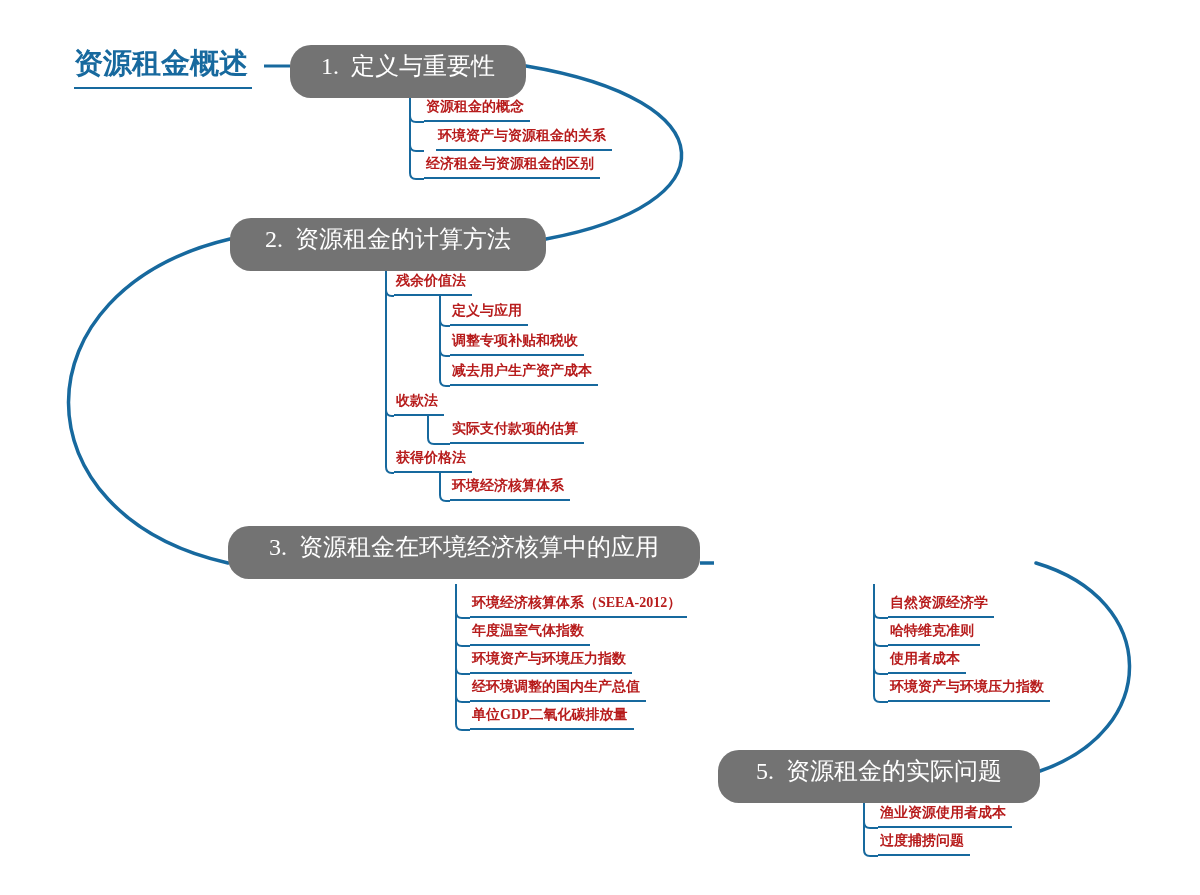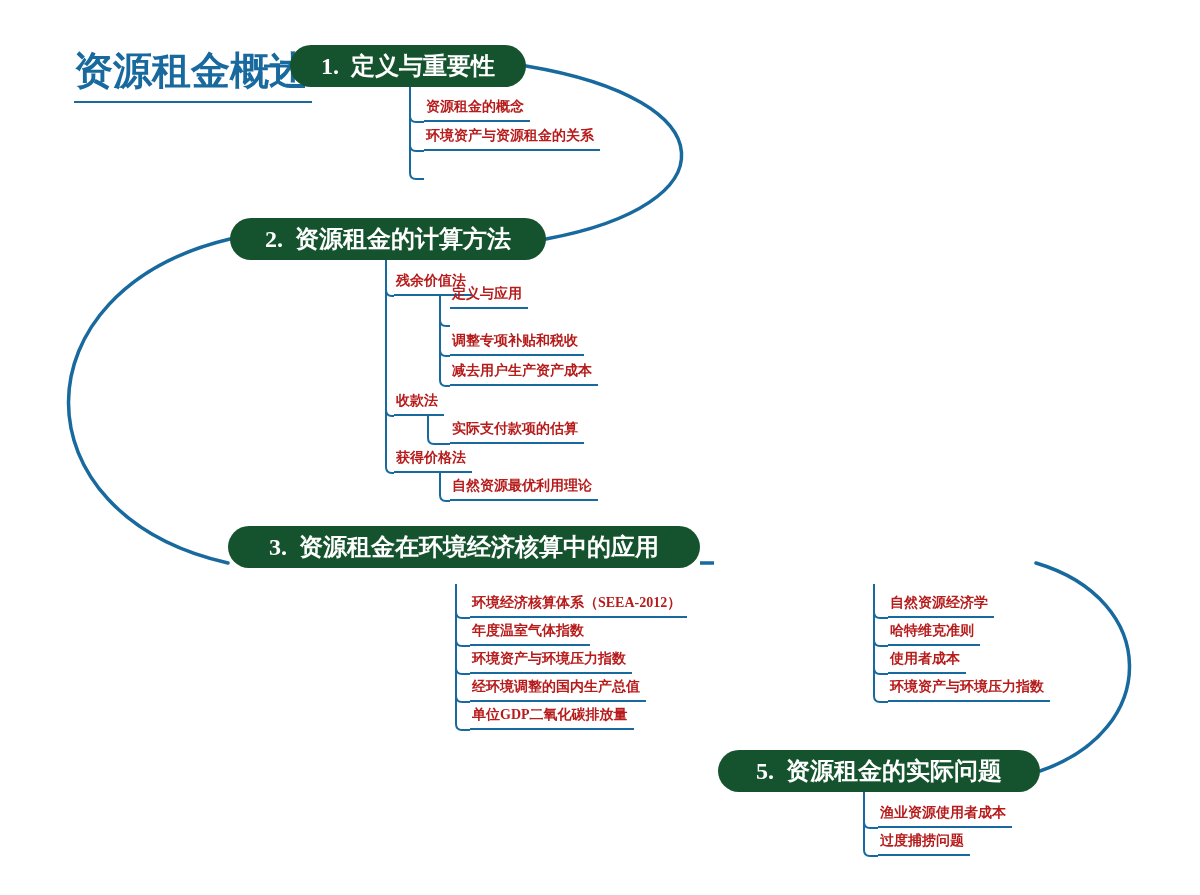--- a/index.html
+++ b/index.html
@@ -19,33 +19,33 @@
     position: absolute;
     left: 0;
     top: 0;
     pointer-events: none;
   }
   .root-topic {
     position: absolute;
     left: 74px;
     top: 44px;
     color: #17699e;
-    font-size: 39px;
+    font-size: 29px;
     font-weight: 600;
     border-bottom: 2px solid #17699e;
     padding: 0 4px 3px 0;
     white-space: pre;
   }
   .pill {
     position: absolute;
-    height: 42px;
+    height: 53px;
     border-radius: 21px;
-    background: #14532d;
+    background: #737373;
     color: #ffffff;
-    font-weight: bold;
+    font-weight: normal;
     font-size: 24px;
     line-height: 42px;
     text-align: center;
     white-space: pre;
     box-sizing: border-box;
   }
   .topic {
     position: absolute;
     color: #b71c1c;
     font-weight: bold;
@@ -88,30 +88,31 @@
   </svg>
 
   <div class="root-topic">资源租金概述</div>
 
   <div class="pill" style="left:290px;top:45px;width:236px">1.  定义与重要性</div>
   <div class="pill" style="left:230px;top:218px;width:316px">2.  资源租金的计算方法</div>
   <div class="pill" style="left:228px;top:526px;width:472px">3.  资源租金在环境经济核算中的应用</div>
   <div class="pill" style="left:718px;top:750px;width:322px">5.  资源租金的实际问题</div>
 
   <div class="topic" style="left:424px;top:98px">资源租金的概念</div>
-  <div class="topic" style="left:424px;top:127px">环境资产与资源租金的关系</div>
+  <div class="topic" style="left:436px;top:127px">环境资产与资源租金的关系</div>
+  <div class="topic" style="left:424px;top:155px">经济租金与资源租金的区别</div>
 
   <div class="topic" style="left:394px;top:272px">残余价值法</div>
-  <div class="topic" style="left:450px;top:285px">定义与应用</div>
+  <div class="topic" style="left:450px;top:302px">定义与应用</div>
   <div class="topic" style="left:450px;top:332px">调整专项补贴和税收</div>
   <div class="topic" style="left:450px;top:362px">减去用户生产资产成本</div>
   <div class="topic" style="left:394px;top:392px">收款法</div>
   <div class="topic" style="left:450px;top:420px">实际支付款项的估算</div>
   <div class="topic" style="left:394px;top:449px">获得价格法</div>
-  <div class="topic" style="left:450px;top:477px">自然资源最优利用理论</div>
+  <div class="topic" style="left:450px;top:477px">环境经济核算体系</div>
 
   <div class="topic" style="left:470px;top:594px">环境经济核算体系（SEEA-2012）</div>
   <div class="topic" style="left:470px;top:622px">年度温室气体指数</div>
   <div class="topic" style="left:470px;top:650px">环境资产与环境压力指数</div>
   <div class="topic" style="left:470px;top:678px">经环境调整的国内生产总值</div>
   <div class="topic" style="left:470px;top:706px">单位GDP二氧化碳排放量</div>
 
   <div class="topic" style="left:888px;top:594px">自然资源经济学</div>
   <div class="topic" style="left:888px;top:622px">哈特维克准则</div>
   <div class="topic" style="left:888px;top:650px">使用者成本</div>

